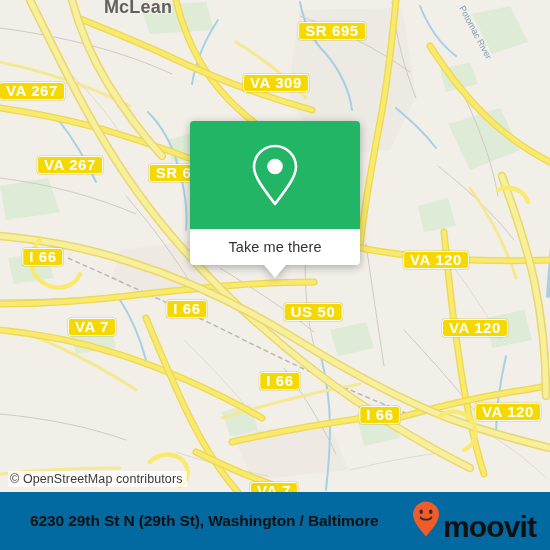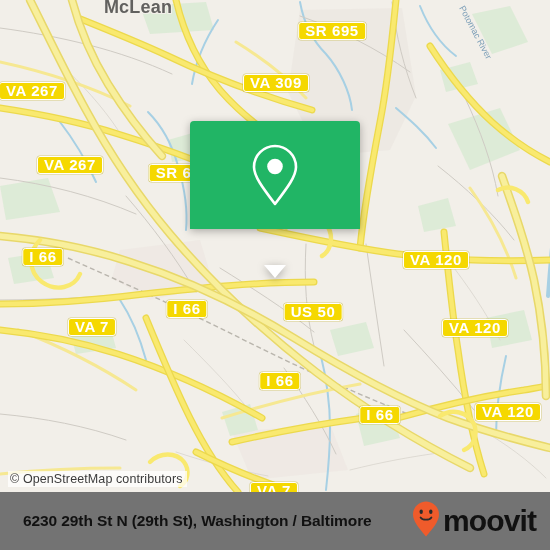--- a/index.html
+++ b/index.html
@@ -128,37 +128,37 @@
     border-left: 11px solid transparent;
     border-right: 11px solid transparent;
     border-top: 13px solid #ffffff;
   }
 
   
   #footer {
     position: absolute;
     left: 0; top: 492px;
     width: 550px; height: 58px;
-    background: #737373;
+    background: #0369a1;
     display: flex;
     align-items: center;
     justify-content: space-between;
-    padding: 0 14px 0 23px;
+    padding: 0 14px 0 30px;
     box-sizing: border-box;
   }
   #footer-address {
     color: #111111;
     font-size: 15.5px;
     font-weight: bold;
     letter-spacing: -0.1px;
     white-space: nowrap;
   }
   #brand {
     display: flex;
-    align-items: center;
+    align-items: flex-end;
     gap: 2px;
   }
   #brand-wordmark {
     color: #111111;
     font-size: 30px;
     font-weight: bold;
     letter-spacing: -0.9px;
     line-height: 30px;
   }
 </style>
@@ -329,20 +329,23 @@
 
     <div id="popup">
       <div id="popup-head">
         <span id="popup-pin-icon">
           <svg width="54" height="66" viewBox="0 0 54 66" aria-hidden="true">
             <path d="M27 4 C15.4 4 6 13.4 6 25 C6 34 14 45 27 62 C40 45 48 34 48 25 C48 13.4 38.6 4 27 4 Z" fill="none" stroke="#ffffff" stroke-width="2.6" stroke-linejoin="round"></path>
             <circle cx="27" cy="24.5" r="7.8" fill="#ffffff"></circle>
           </svg>
         </span>
       </div>
+      <div id="popup-foot">
+        <span id="popup-action-label">Take me there</span>
+      </div>
       <div id="popup-pointer"></div>
     </div>
 
     <div id="attribution">© OpenStreetMap contributors</div>
   </div>
 
   <div id="footer">
     <div id="footer-address">6230 29th St N (29th St), Washington / Baltimore</div>
     <div id="brand">
       <span>

